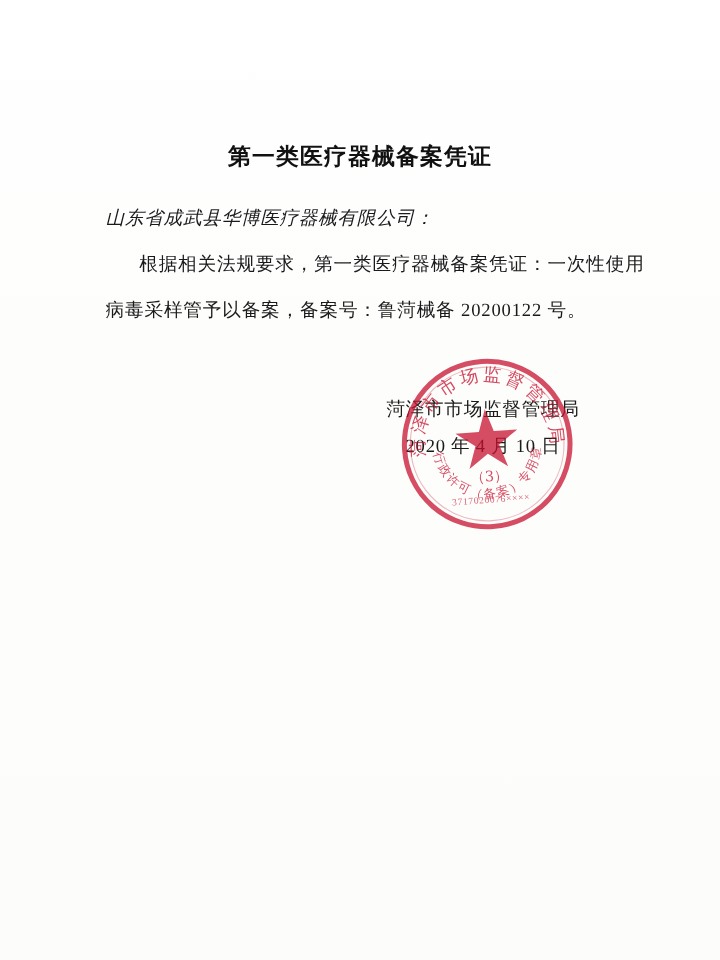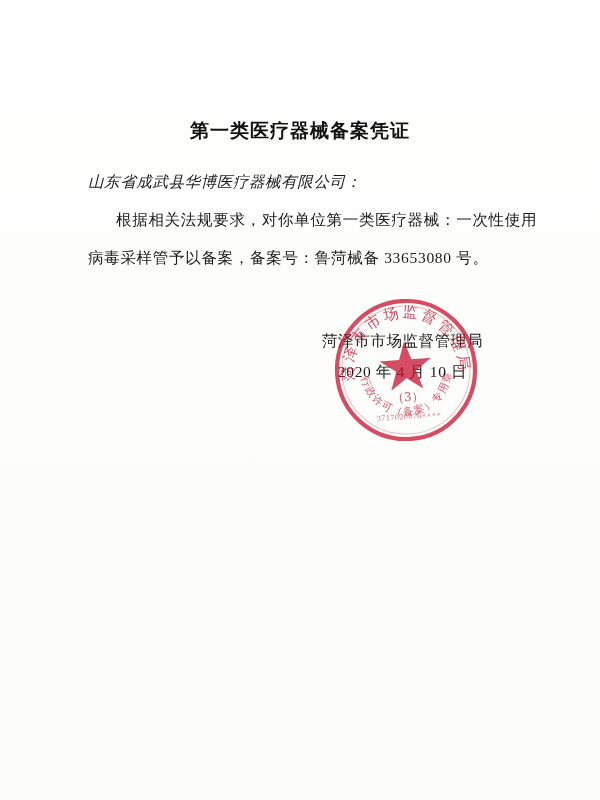--- a/index.html
+++ b/index.html
@@ -128,23 +128,23 @@
 
 <div class="page">
   <div class="paper-tint"></div>
 
   <div class="doc-body">
 
     <div class="doc-title">第一类医疗器械备案凭证</div>
 
     <div class="addressee">山东省成武县华博医疗器械有限公司：</div>
 
-    <div class="para-line l1">根据相关法规要求，对你单位第一类医疗器械：一次性使用</div>
+    <div class="para-line l1">根据相关法规要求，第一类医疗器械备案凭证：一次性使用</div>
 
-    <div class="para-line l2">病毒采样管予以备案，备案号：鲁菏械备 33653080 号。</div>
+    <div class="para-line l2">病毒采样管予以备案，备案号：鲁菏械备 20200122 号。</div>
 
     <div class="issuer">菏泽市市场监督管理局</div>
 
     <div class="issue-date">2020 年 4 月 10 日</div>
 
     <div class="seal">
       <svg width="146" height="146" viewBox="0 0 146 146" xmlns="http://www.w3.org/2000/svg">
         <defs>
           <path id="arcTop" d="M 20,73 A 53,53 0 0 1 126,73"></path>
           <path id="arcBottom" d="M 28,73 A 45,45 0 0 0 118,73"></path>

